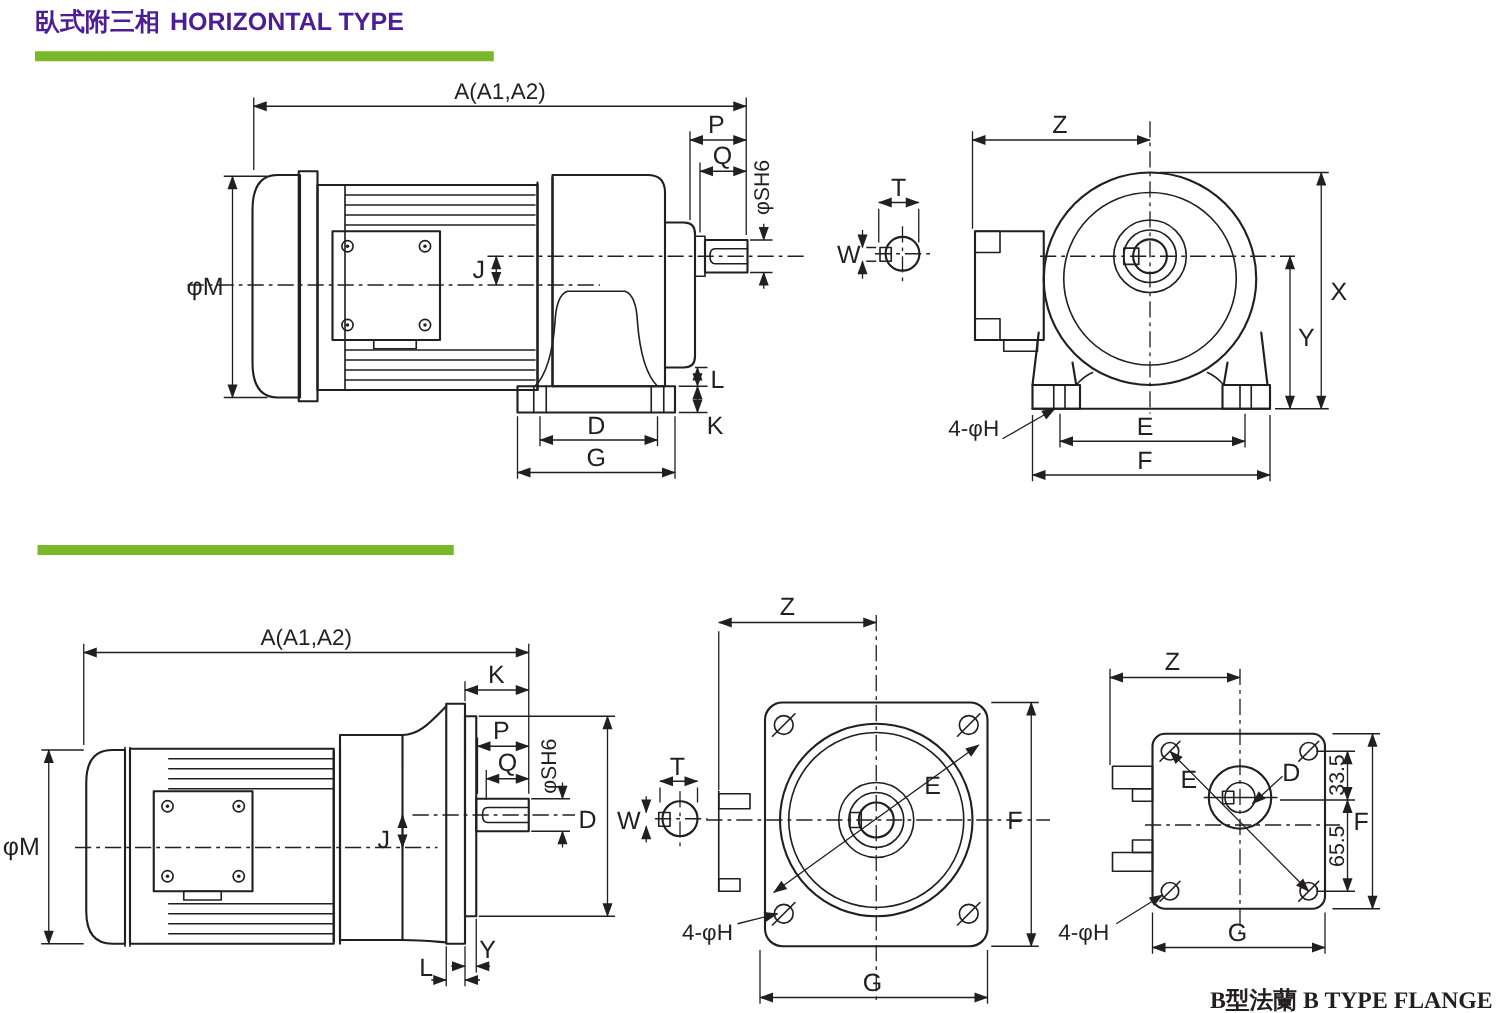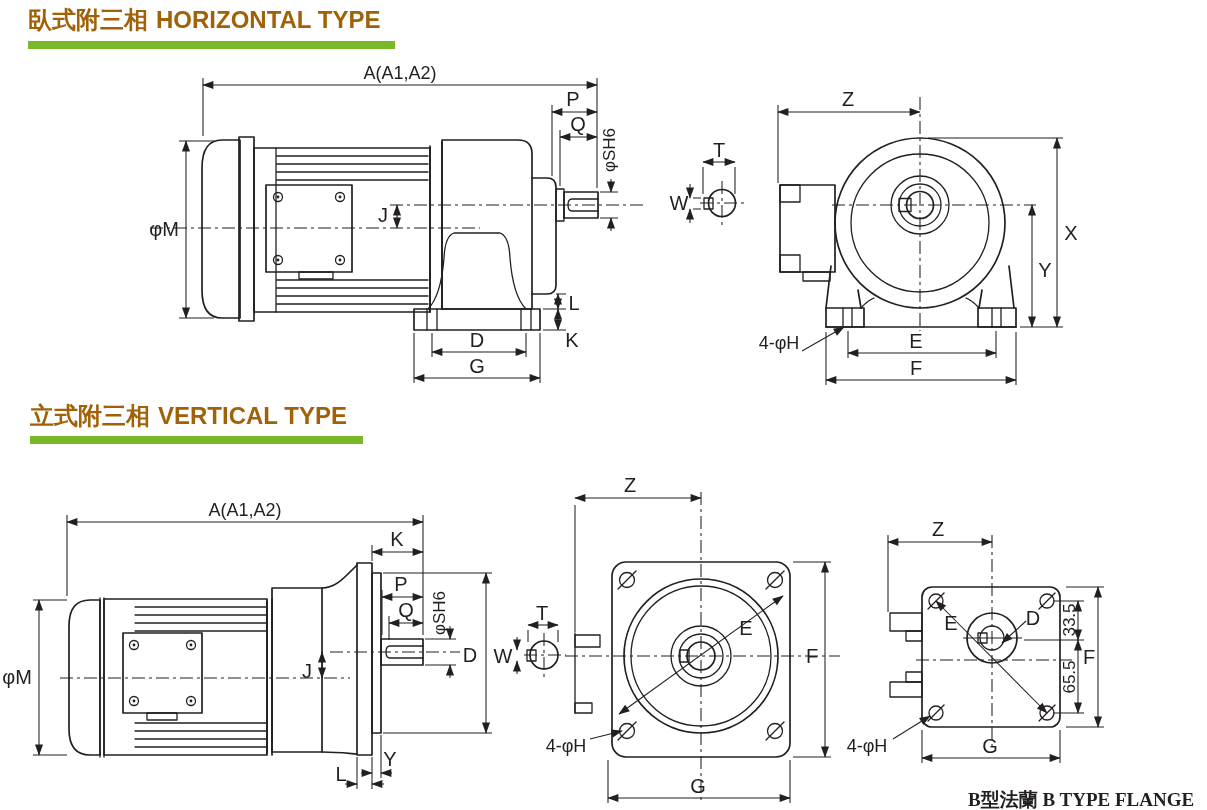--- a/index.html
+++ b/index.html
@@ -1,18 +1,18 @@
 <!DOCTYPE html>
 <html><head>
 <meta charset="utf-8">
 <style>
   html,body{margin:0;padding:0;background:#fff;}
   .stage{position:relative;width:1207px;height:810px;background:#fff;overflow:hidden;
          font-family:"Liberation Sans",sans-serif;color:#231f20;}
-  .sec-title{position:absolute;font-weight:bold;font-size:24px;letter-spacing:0;white-space:nowrap;color:#a16207;}
+  .sec-title{position:absolute;font-weight:bold;font-size:20px;letter-spacing:0;white-space:nowrap;color:#4c1d95;}
   .sec-title .en{margin-left:8px;}
   .green-bar{position:absolute;background:#79b829;height:8px;}
   .caption{position:absolute;font-family:"Liberation Serif",serif;font-weight:bold;font-size:19px;
            color:#231f20;white-space:nowrap;}
   svg{position:absolute;left:0;top:0;}
   .ol{fill:none;stroke:#231f20;stroke-width:1.7;stroke-linejoin:round;stroke-linecap:round;}
   .ol2{fill:none;stroke:#231f20;stroke-width:1.3;stroke-linejoin:round;stroke-linecap:round;}
   .dim{fill:none;stroke:#231f20;stroke-width:1.05;}
   .cl{fill:none;stroke:#231f20;stroke-width:1.05;stroke-dasharray:13 4 3 4;}
   text{font-family:"Liberation Sans",sans-serif;fill:#231f20;text-anchor:middle;font-size:20px;}
@@ -322,19 +322,16 @@
         <text class="t18" x="867" y="752">4-φH</text>
       </g>
     </g>
   </svg>
 
   <div class="sec-title" style="left:28px;top:4px;">
     <span>臥式附三相</span><span class="en">HORIZONTAL TYPE</span>
   </div>
   <div class="green-bar" style="left:28px;top:41px;width:367px;"></div>
 
-  <div class="sec-title" style="left:30px;top:400px;">
-    <span>立式附三相</span><span class="en">VERTICAL TYPE</span>
-  </div>
   <div class="green-bar" style="left:30px;top:436px;width:333px;"></div>
 
   <div class="caption" style="left:968px;top:787px;">B型法蘭 B TYPE FLANGE</div>
 </div>
 
 </body></html>

